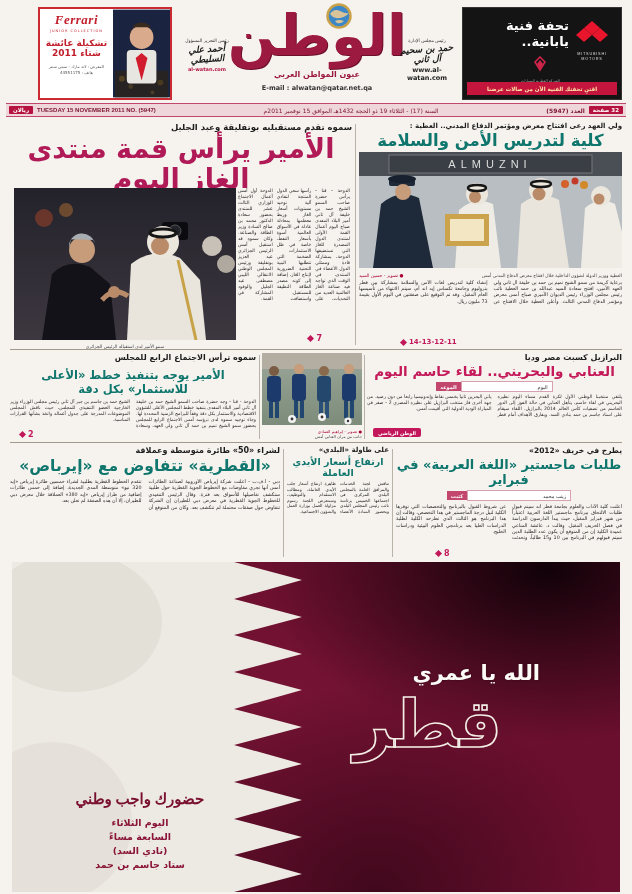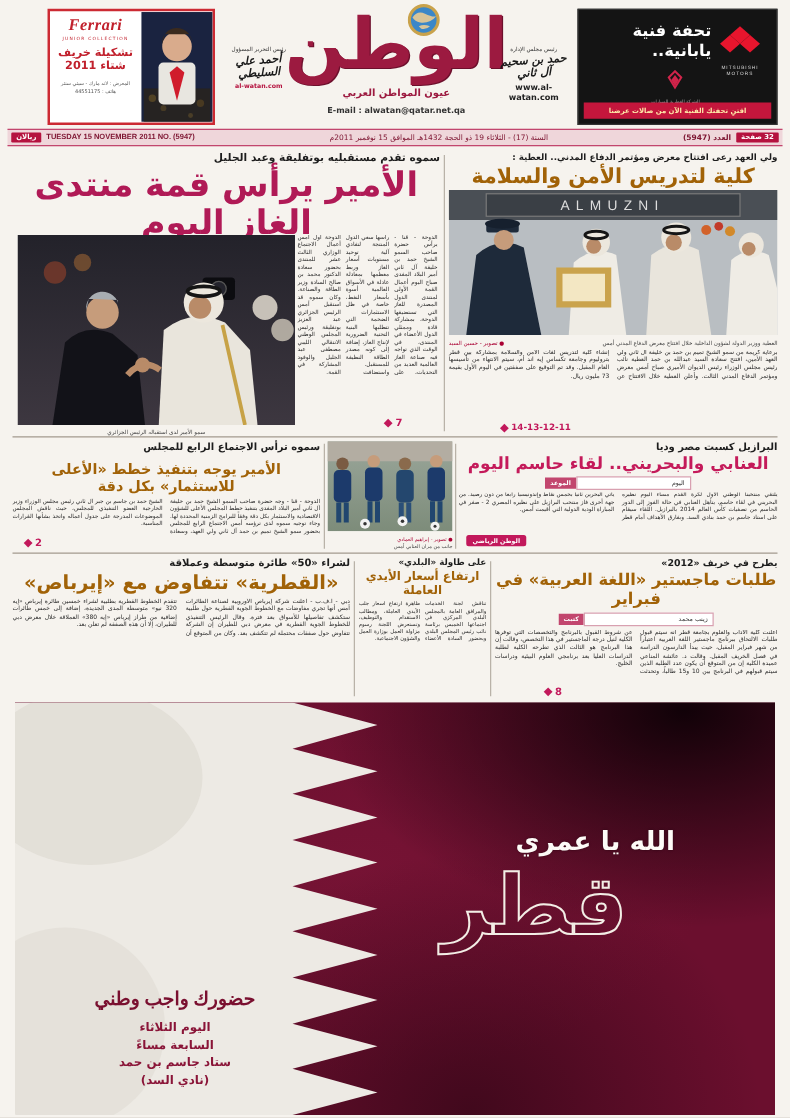--- a/index.html
+++ b/index.html
@@ -60,21 +60,21 @@
     font-size:6px; color:#7c1330; }
   .db-group { display:flex; align-items:center; gap:4px; }
   .badge { background:#b5123f; color:#fff; padding:1px 4px; font-size:5.5px;
     font-weight:bold; border-radius:1px; }
   .date-en { font-family:"Liberation Sans", sans-serif; font-weight:bold; font-size:6px; }
 
   
   .vdiv { width:1px; background:#b9b2a8; }
   .hdiv { height:1px; background:#a39a8e; }
   .kicker { text-align:right; font-weight:bold; color:#1d1d1d; }
-  .story-headline { text-align:center; font-weight:bold; color:#a16207; }
+  .story-headline { text-align:center; font-weight:bold; color:#0f766e; }
   .body-text { direction:rtl; text-align:justify; color:#2a2a2a; overflow:hidden; }
   .marker { position:absolute; display:flex; align-items:center; gap:3px;
     color:#c2185b; font-weight:bold; font-size:8px; }
   .flag-sq { width:5px; height:5px; background:#c2185b; display:inline-block;
     transform:rotate(45deg); }
   .caption { color:#444; font-size:4.5px; }
 
   .story-lead { left:10px; top:122px; width:342px; height:225px; }
   .story-lead .kicker { font-size:8.5px; }
   .headline-lead { font-size:27px; line-height:30px; font-weight:bold; color:#b01a56;
@@ -169,21 +169,21 @@
 </style>
 </head>
 <body>
 
 <div class="page">
 
   <div class="abs ferrari-ad">
     <div class="ferrari-left">
       <div class="ferrari-brand">Ferrari</div>
       <div class="ferrari-sub">JUNIOR COLLECTION</div>
-      <div class="ferrari-line rtl">تشكيلة خريف</div>
+      <div class="ferrari-line rtl">تشكيلة عائشة</div>
       <div class="ferrari-line rtl" style="margin-top:0;">شتاء 2011</div>
       <div class="ferrari-contact rtl">المعرض : لاند مارك - سيتي سنتر</div>
       <div class="ferrari-contact rtl" style="margin-top:0;">هاتف : 44551175</div>
     </div>
     <svg class="ferrari-photo" viewBox="0 0 58 89">
       <rect width="58" height="89" fill="#1a2340"></rect>
       <circle cx="9" cy="70" r="3" fill="#caa24b" opacity=".8"></circle>
       <circle cx="18" cy="78" r="2.4" fill="#caa24b" opacity=".6"></circle>
       <circle cx="48" cy="74" r="3" fill="#b98a3a" opacity=".7"></circle>
       <circle cx="40" cy="84" r="2" fill="#d8b35c" opacity=".6"></circle>
@@ -435,19 +435,19 @@
       <polygon fill="#edeae4" points="0,0 222,0 290,18 222,37 290,55 222,73 290,92 222,110 290,128 222,147 290,165 222,183 290,202 222,220 290,238 222,257 290,275 222,293 290,312 222,330 0,330"></polygon>
       <ellipse cx="60" cy="60" rx="90" ry="70" fill="#d9d5cc" opacity=".5"></ellipse>
       <ellipse cx="40" cy="260" rx="80" ry="80" fill="#dcd8cf" opacity=".45"></ellipse>
     </svg>
     <div class="flag-line1">الله يا عمري</div>
     <div class="flag-line2">قطر</div>
     <div class="flag-line3">حضورك واجب وطني</div>
     <div class="flag-details">
       <div>اليوم الثلاثاء</div>
       <div>السابعة مساءً</div>
+      <div>(نادي السد)</div>
       <div>ستاد جاسم بن حمد</div>
-      <div>(نادي السد)</div>
     </div>
   </div>
 
 
 </div>
 
 </body></html>

